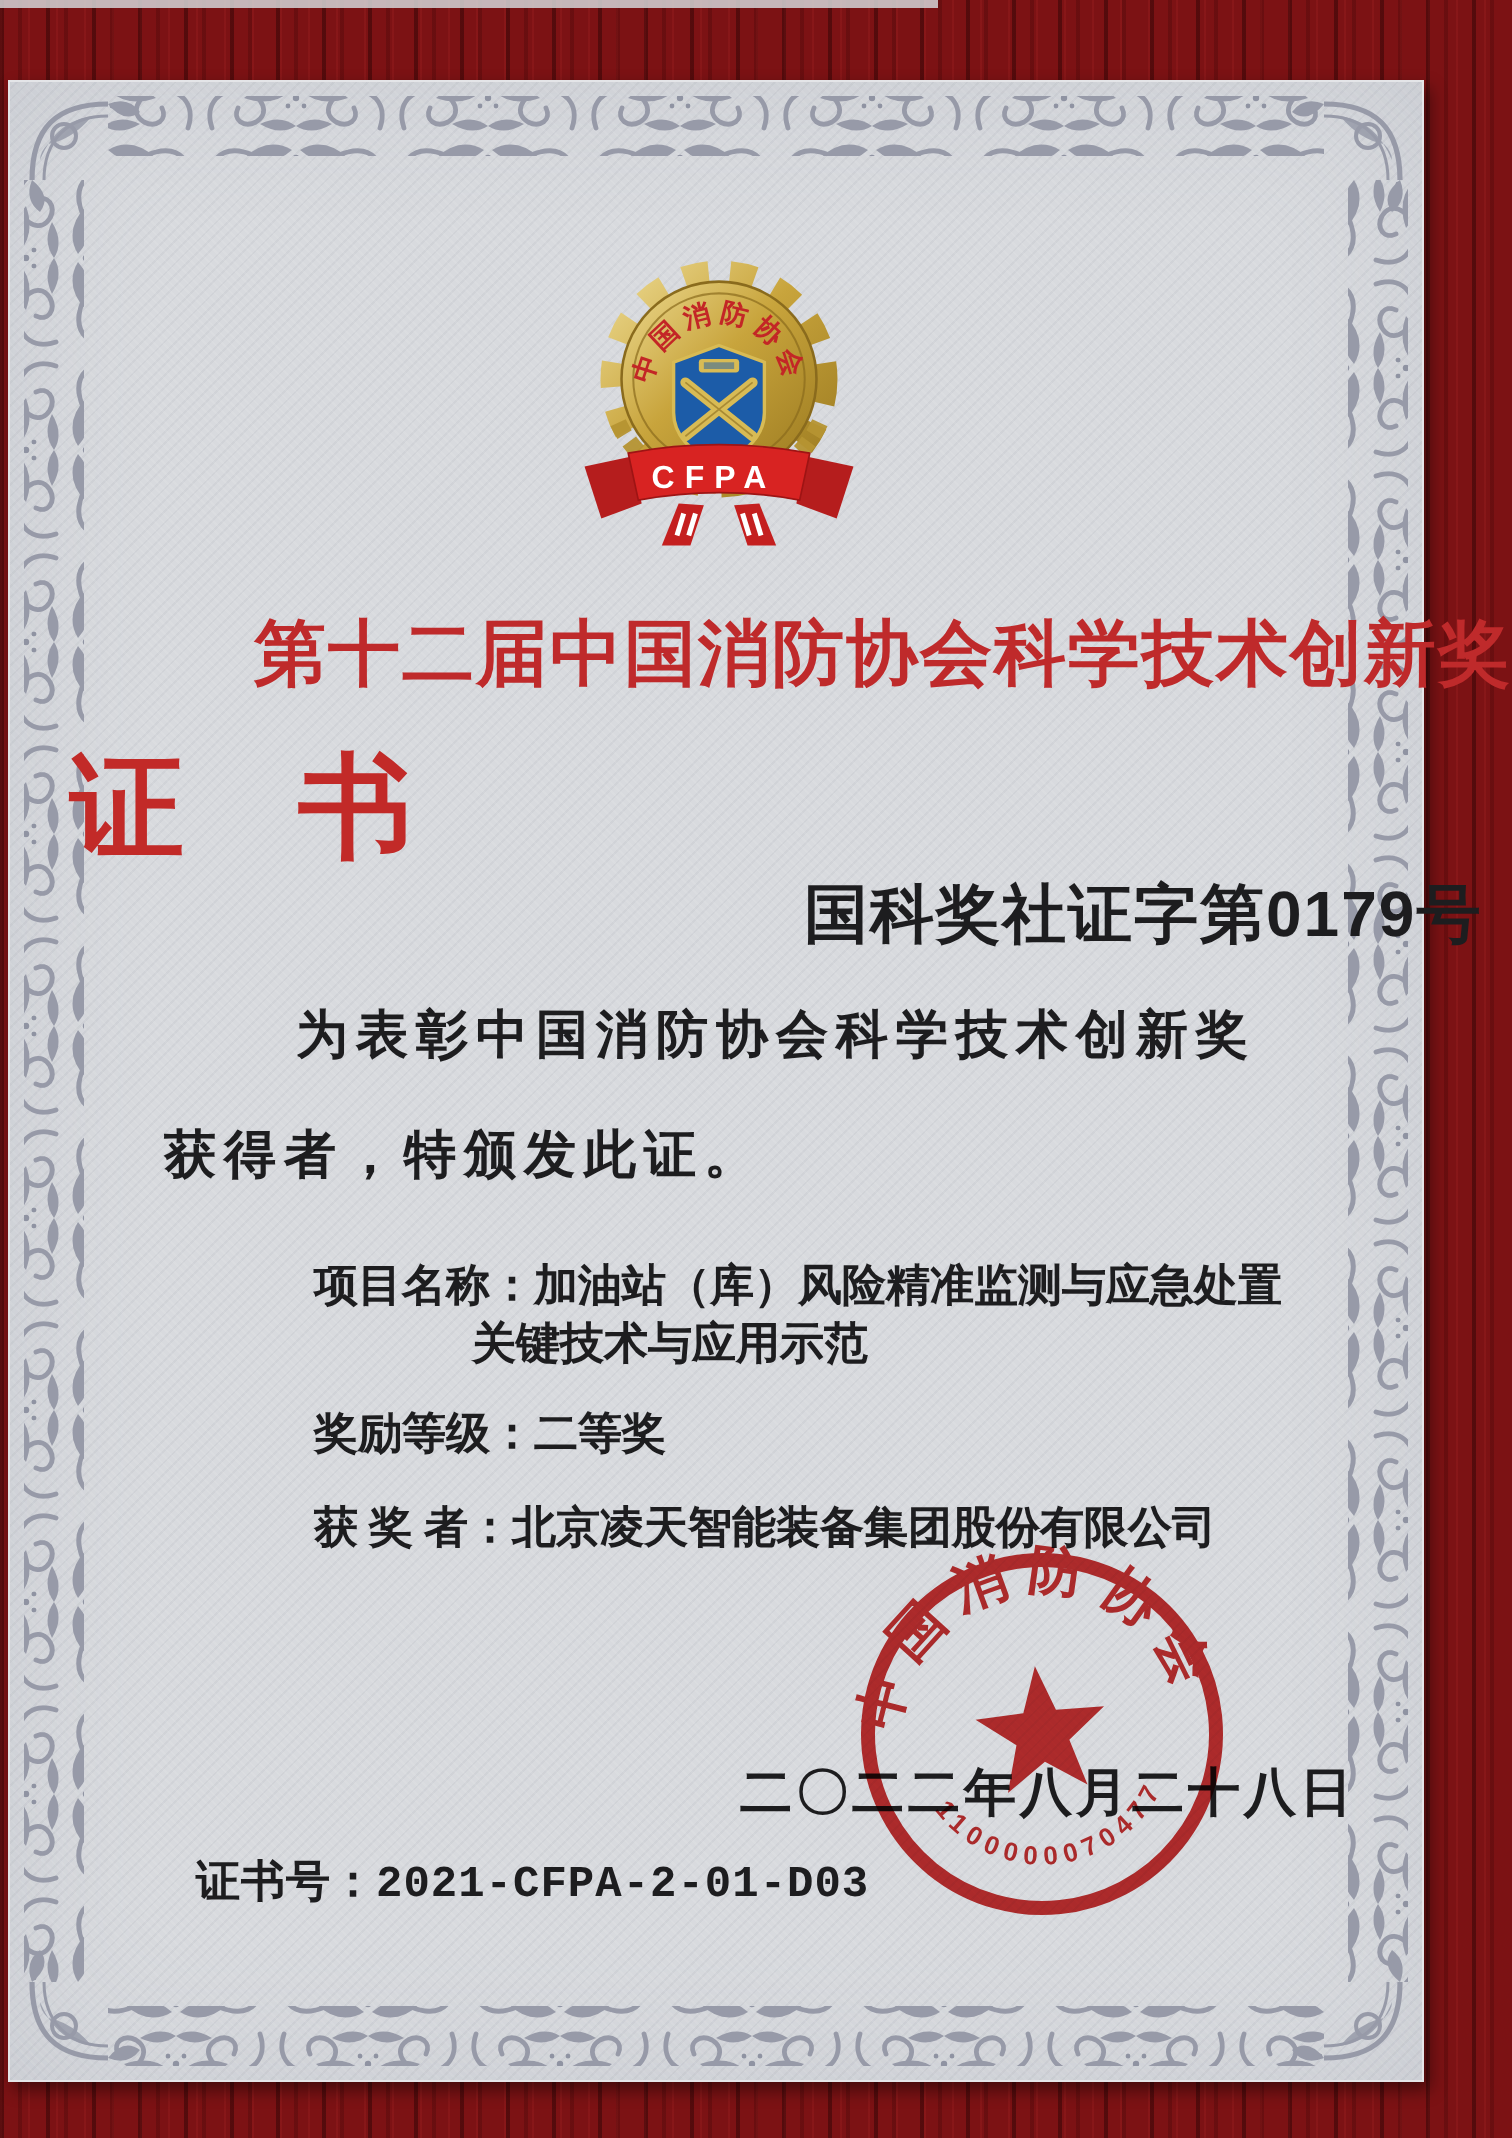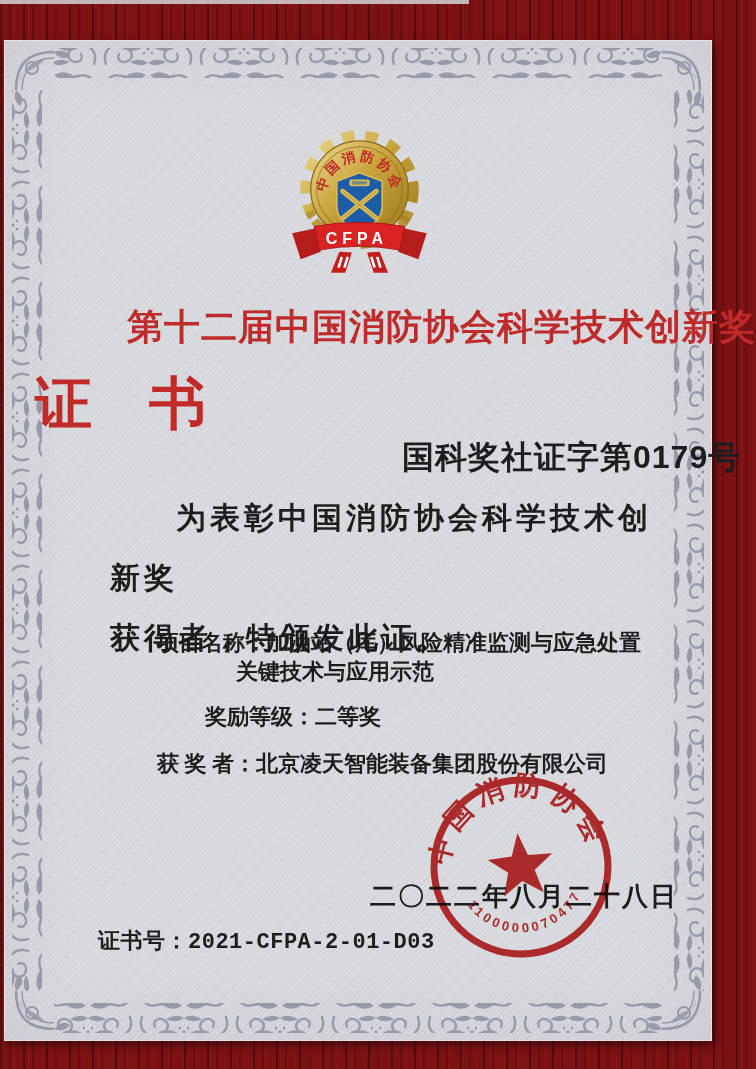--- a/index.html
+++ b/index.html
@@ -22,28 +22,28 @@
     box-shadow: inset 0 0 0 1px #e4e5e8, inset 0 0 70px rgba(120,125,140,.16), 3px 4px 8px rgba(0,0,0,.45);
   }
   .abs{position:absolute;}
   .border-frame{left:0;top:0;width:708px;height:1001px;pointer-events:none;}
   .award-title{left:0;top:263px;width:100%;text-align:right;
     font-size:36px;font-weight:900;color:#bf2a2b;letter-spacing:1px;white-space:nowrap;margin-left:44px;}
   .doc-title{left:31px;top:326px;width:100%;
     font-size:57px;font-weight:900;color:#c22a28;white-space:pre;}
   .issue-no{left:398px;top:396px;font-family:"Liberation Sans","DejaVu Sans",sans-serif;
     font-size:32px;font-weight:700;color:#1d1d1f;letter-spacing:1px;white-space:nowrap;}
-  .body-text{left:78px;top:448px;width:566px;font-size:30px;font-weight:600;color:#1d1d1f;
-    letter-spacing:4px;line-height:60px;margin-left:28px;}
+  .body-text{left:78px;top:448px;width:566px;font-size:26px;font-weight:600;color:#1d1d1f;
+    letter-spacing:4px;line-height:60px;}
   .body-text .indent{text-indent:66px;}
   .field-row{left:153px;font-family:"Liberation Sans","DejaVu Sans",sans-serif;
     font-size:22px;font-weight:700;color:#1d1d1f;white-space:nowrap;}
   .row-project1{top:588px;text-align:right;}
   .row-project2{top:617px;left:232px;}
-  .row-grade{top:662px;margin-left:48px;}
+  .row-grade{top:662px;}
   .row-winner{top:709px;font-family:Liberation Serif, serif;}
   .cert-date{left:330px;top:839px;width:380px;text-align:center;
     font-size:26px;font-weight:700;color:#1c1c1e;letter-spacing:2px;white-space:nowrap;z-index:1;}
   .seal{left:421px;top:731px;width:192px;height:192px;z-index:2;
     mix-blend-mode:multiply;opacity:.93;transform:rotate(-6deg);}
   .cert-no{left:94px;top:886px;font-family:Liberation Mono, monospace;
     font-size:22px;font-weight:700;color:#1d1d1f;letter-spacing:.5px;white-space:nowrap;}
   .logo{left:263px;top:84px;width:185px;height:158px;}
 </style>
 </head>

